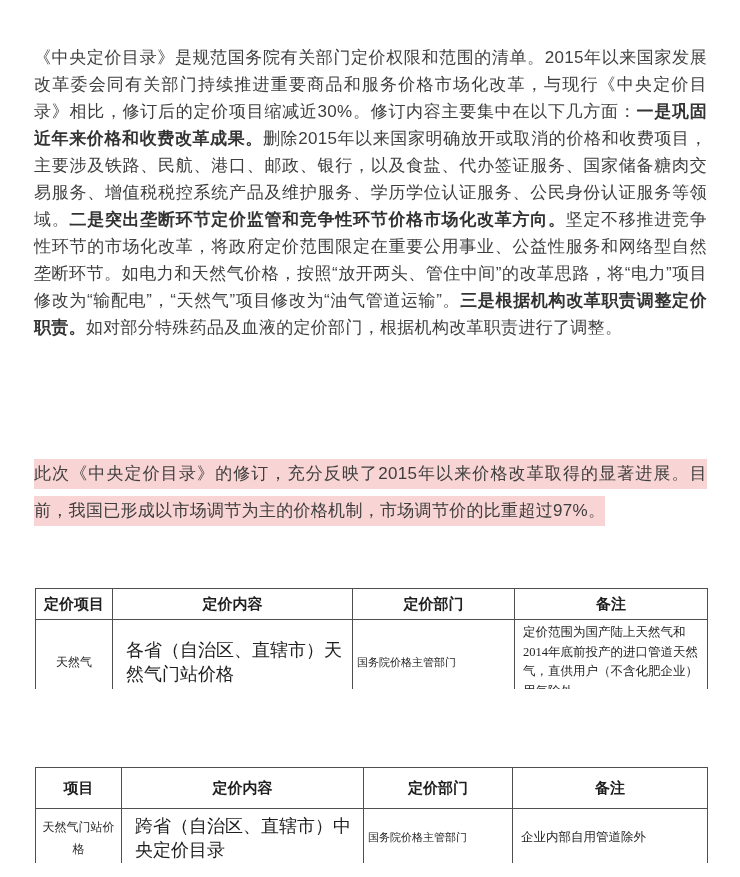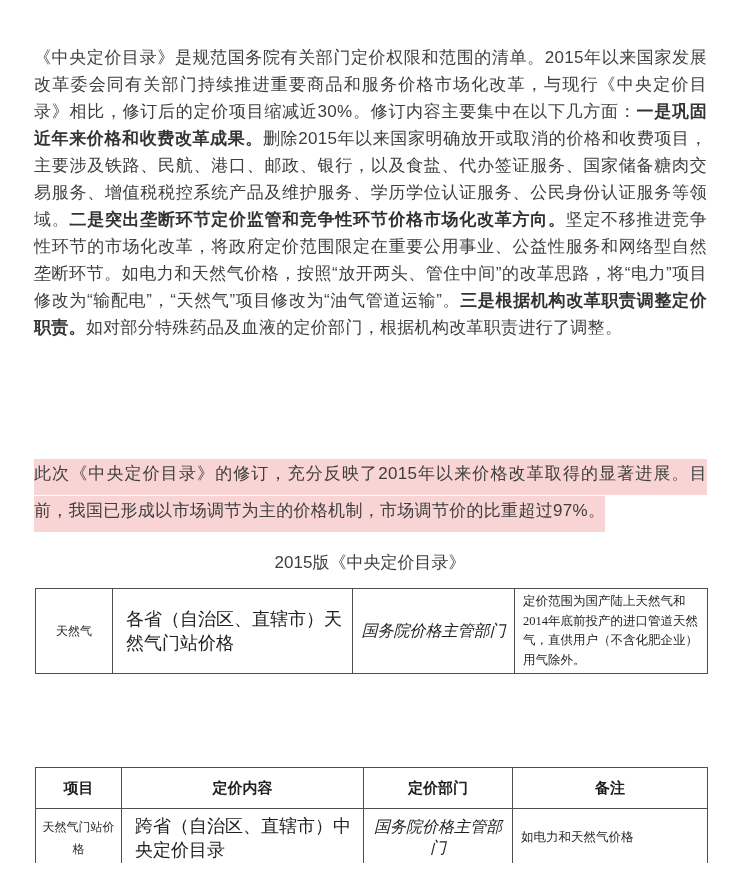--- a/index.html
+++ b/index.html
@@ -19,21 +19,21 @@
     font-size: 17px;
     color: #3e3e3e;
     text-align: justify;
     letter-spacing: 0.3px;
   }
   .para-main { top: 27px; line-height: 27px; }
   .para-main strong { font-weight: bold; color: #333333; }
   .para-highlight { top: 438px; line-height: 37px; }
   .para-highlight mark {
     color: inherit;
-    padding: 5px 0 12px 0;
+    padding: 5px 0 6px 0;
     -webkit-box-decoration-break: clone;
     box-decoration-break: clone;
   }
   
   .table-caption {
     position: absolute;
     left: 0;
     width: 740px;
     text-align: center;
     font-size: 17px;
@@ -79,24 +79,22 @@
     text-align: center;
     padding: 2px 4px;
     line-height: 22px;
   }
   td.cell-content {
     font-size: 18px;
     text-align: left;
     padding: 2px 6px 2px 13px;
   }
   td.cell-dept {
-    font-size: 16px;
-    text-align: center;
+    font-size: 11px;
     padding: 2px 4px;
-    font-style: italic;
   }
   td.cell-note {
     font-size: 12.5px;
     text-align: left;
     line-height: 19.5px;
     padding: 3px 5px 3px 8px;
   }
   
   .t1 col.c1 { width: 77px; }  .t1 col.c2 { width: 240px; }
   .t1 col.c3 { width: 162px; } .t1 col.c4 { width: 193px; }
@@ -107,31 +105,36 @@
 <body>
 
 <div class="page">
 
   <p class="para para-main"><span>《中央定价目录》是规范国务院有关部门定价权限和范围的清单。2015年以来国家发展改革委会同有关部门持续推进重要商品和服务价格市场化改革，与现行《中央定价目录》相比，修订后的定价项目缩减近30%。修订内容主要集中在以下几方面：</span><strong>一是巩固近年来价格和收费改革成果。</strong><span>删除2015年以来国家明确放开或取消的价格和收费项目，主要涉及铁路、民航、港口、邮政、银行，以及食盐、代办签证服务、国家储备糖肉交易服务、增值税税控系统产品及维护服务、学历学位认证服务、公民身份认证服务等领域。</span><strong>二是突出垄断环节定价监管和竞争性环节价格市场化改革方向。</strong><span>坚定不移推进竞争性环节的市场化改革，将政府定价范围限定在重要公用事业、公益性服务和网络型自然垄断环节。如电力和天然气价格，按照“放开两头、管住中间”的改革思路，将“电力”项目修改为“输配电”，“天然气”项目修改为“油气管道运输”。</span><strong>三是根据机构改革职责调整定价职责。</strong><span>如对部分特殊药品及血液的定价部门，根据机构改革职责进行了调整。</span></p>
 
   <p class="para para-highlight">
     <mark class="hl-mark" style="background: rgb(249, 212, 212);">此次《中央定价目录》的修订，充分反映了2015年以来价格改革取得的显著进展。目前，我国已形成以市场调节为主的价格机制，市场调节价的比重超过97%。</mark>
   </p>
 
-  <div class="table-caption caption-1">2015版《中央定价目录》</div>
 
   <div class="table-wrap wrap-1">
     <table class="doc-table t1">
       <colgroup>
           <col class="c1">
           <col class="c2">
           <col class="c3">
           <col class="c4">
         </colgroup>
       <tbody>
+          <tr class="row-header">
+        <th>定价项目</th>
+        <th>定价内容</th>
+        <th>定价部门</th>
+        <th>备注</th>
+      </tr>
       <tr class="row-data">
         <td class="cell-item">天然气</td>
         <td class="cell-content">各省（自治区、直辖市）天然气门站价格</td>
         <td class="cell-dept">国务院价格主管部门</td>
         <td class="cell-note">定价范围为国产陆上天然气和 2014年底前投产的进口管道天然气，直供用户（不含化肥企业）用气除外。</td>
       </tr>
 
     </tbody>
       </table>
   </div>
@@ -149,21 +152,21 @@
           <tr class="row-header">
         <th>项目</th>
         <th>定价内容</th>
         <th>定价部门</th>
         <th>备注</th>
       </tr>
       <tr class="row-data">
         <td class="cell-item">天然气门站价格</td>
         <td class="cell-content">跨省（自治区、直辖市）中央定价目录</td>
         <td class="cell-dept">国务院价格主管部门</td>
-        <td class="cell-note">如电力和天然气价格</td>
+        <td class="cell-note">企业内部自用管道除外</td>
       </tr>
       <tr class="row-stub">
         <td></td>
             <td></td>
             <td></td>
             <td></td>
       </tr>
     </tbody>
       </table>
   </div>

